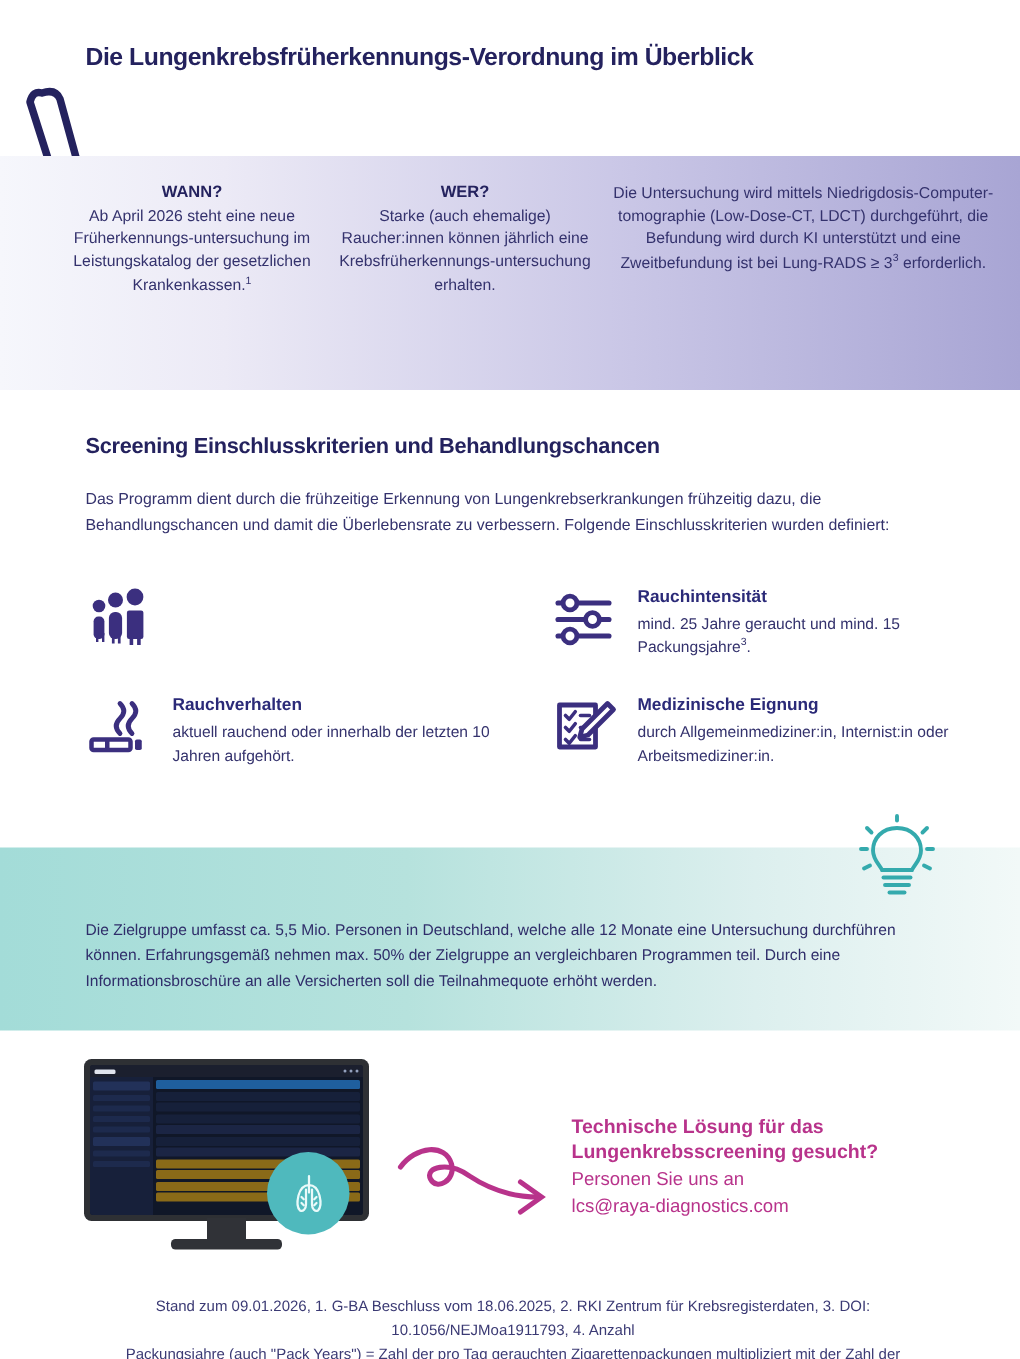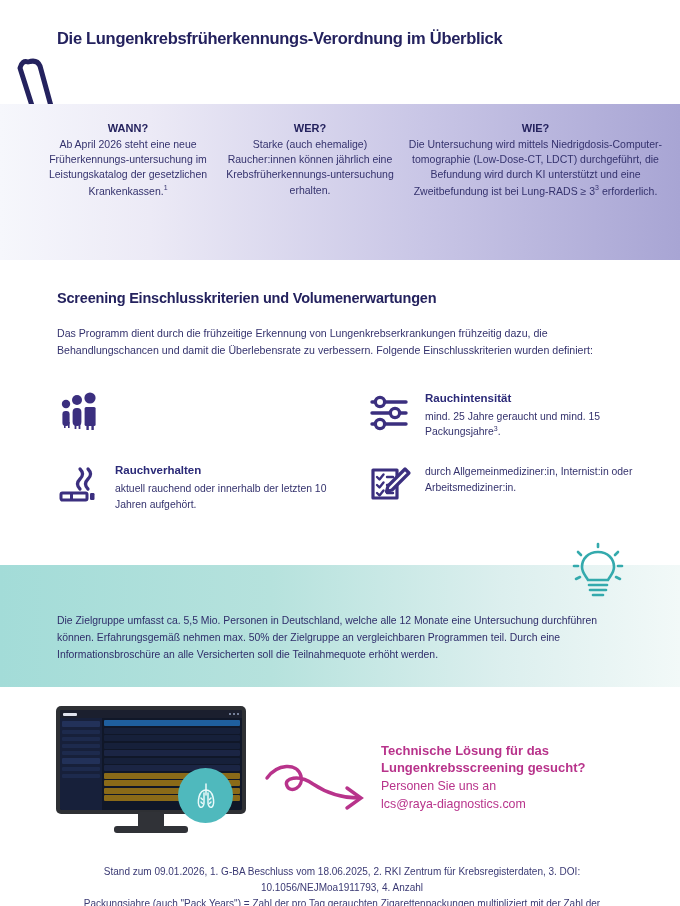--- a/index.html
+++ b/index.html
@@ -119,26 +119,25 @@
       <div class="qa-head">WANN?</div>
       <div class="qa-body"><span>Ab April 2026 steht eine neue Früherkennungs-untersuchung im Leistungskatalog der gesetzlichen Krankenkassen.</span><sup>1</sup></div>
     </div>
 
     <div class="qa-col">
       <div class="qa-head">WER?</div>
       <div class="qa-body">Starke (auch ehemalige) Raucher:innen können jährlich eine Krebsfrüherkennungs-untersuchung erhalten.</div>
     </div>
 
     <div class="qa-col wide">
-      <div class="qa-head">WIE?</div>
       <div class="qa-body"><span>Die Untersuchung wird mittels Niedrigdosis-Computer-tomographie (Low-Dose-CT, LDCT) durchgeführt, die Befundung wird durch KI unterstützt und eine Zweitbefundung ist bei Lung-RADS ≥ 3</span><sup>3</sup><span> erforderlich.</span></div>
     </div>
   </div>
 
-  <div class="sec2-title">Screening Einschlusskriterien und Volumenerwartungen</div>
+  <div class="sec2-title">Screening Einschlusskriterien und Behandlungschancen</div>
   <div class="sec2-body">Das Programm dient durch die frühzeitige Erkennung von Lungenkrebserkrankungen frühzeitig dazu, die Behandlungschancen und damit die Überlebensrate zu verbessern.  Folgende Einschlusskriterien wurden definiert:</div>
 
   <div class="crit-grid">
 
     <div class="crit">
       <div class="crit-icon">
         <svg width="44" height="42" viewBox="0 0 44 42">
           <g fill="#3b2f7f">
             <circle cx="8" cy="12" r="4.2"></circle>
               <rect x="4.4" y="19" width="7.2" height="15" rx="3.2"></rect>
@@ -203,20 +202,21 @@
             <polyline points="9,21 11.5,23.5 15.5,18.5"></polyline>
             <polyline points="9,29 11.5,31.5 15.5,26.5"></polyline>
             <line x1="19" y1="13" x2="25" y2="13"></line>
             <line x1="19" y1="21" x2="25" y2="21"></line>
             <line x1="19" y1="29" x2="25" y2="29"></line>
           </g>
           <path d="M37 5 l4 4 -17 17 -5.5 1.5 1.5 -5.5 z" fill="#fff" stroke="#3b2f7f" stroke-width="3.2" stroke-linejoin="round"></path>
         </svg>
       </div>
       <div class="crit-txt">
+        <div class="crit-h">Medizinische Eignung</div>
         <div class="crit-p">durch Allgemeinmediziner:in, Internist:in oder Arbeitsmediziner:in.</div>
       </div>
     </div>
   </div>
 
   <div class="teal-band"></div>
   <div class="bulb">
     <svg width="64" height="62" viewBox="0 0 64 62">
       <g stroke="#34aaad" stroke-width="2.6" fill="none" stroke-linecap="round">
         <path d="M32 10 C22 10 16 17 16 25 C16 31 20 34 22 38 L42 38 C44 34 48 31 48 25 C48 17 42 10 32 10 Z"></path>

